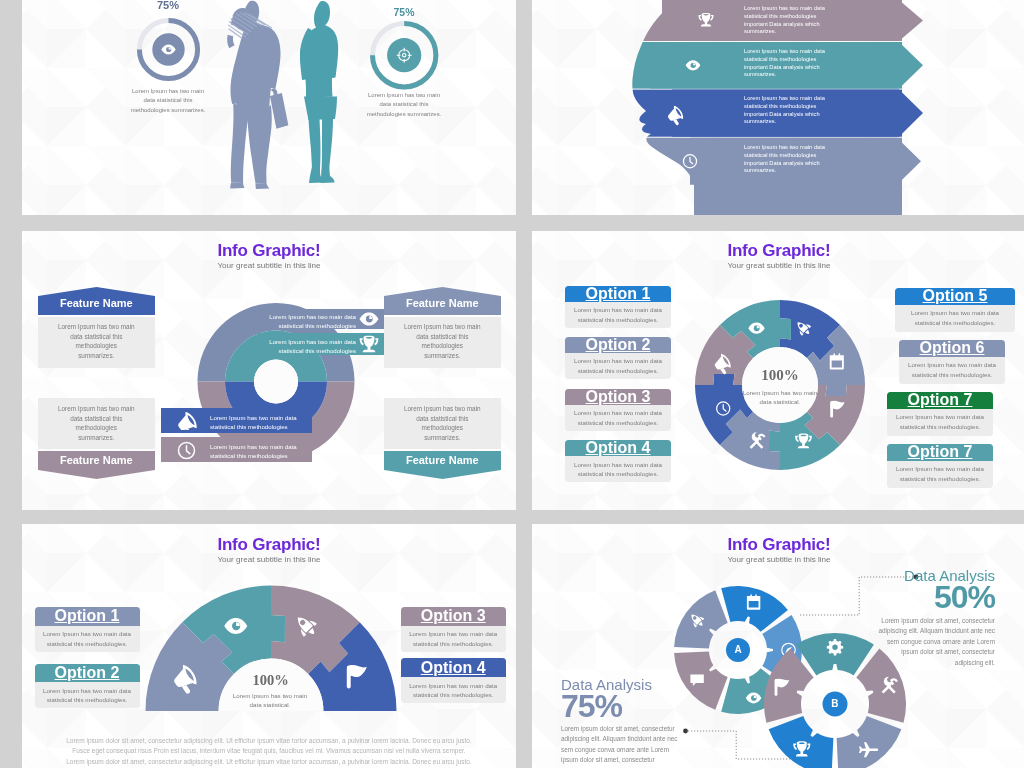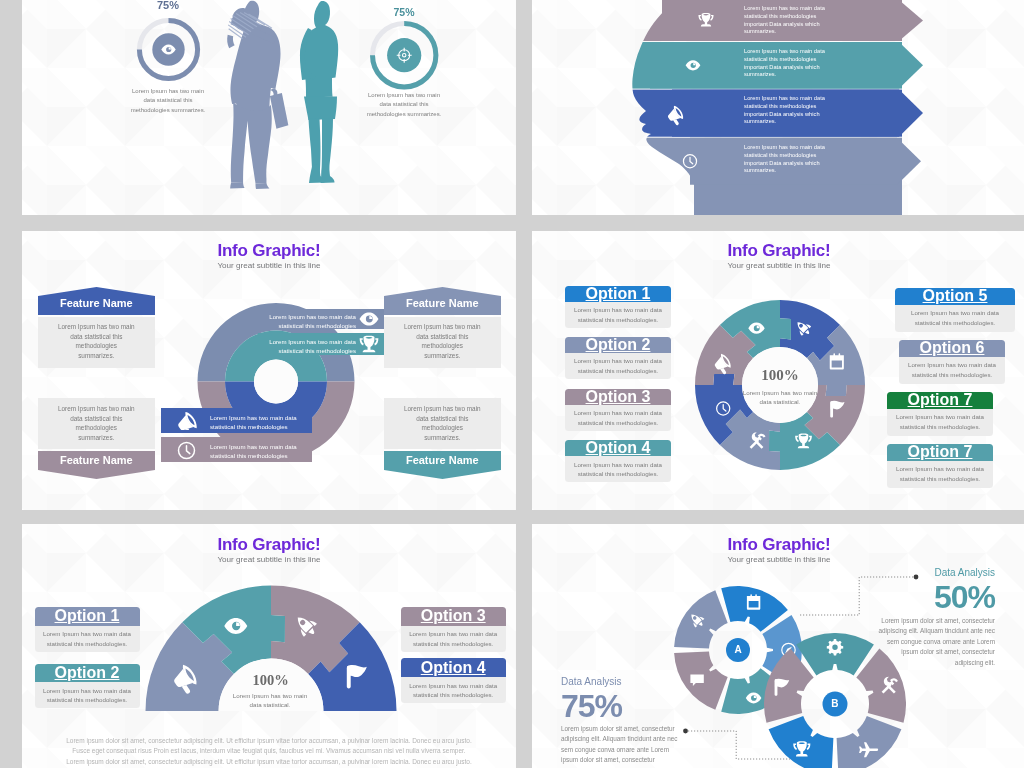--- a/index.html
+++ b/index.html
@@ -42,21 +42,21 @@
           display:flex;align-items:center;justify-content:center;padding:0 6px;box-sizing:border-box;}
 
   
   .hub-val{position:absolute;text-align:center;color:#6b6b6b;font-family:"Liberation Serif",serif;font-weight:bold;}
   .hub-cap{position:absolute;width:100%;text-align:center;color:#7d7d7d;font-size:6.2px;line-height:1.5;}
 
   
   .foot{position:absolute;color:#b4b4b4;font-size:6.5px;line-height:1.58;text-align:center;}
 
   
-  .ca-lbl{position:absolute;font-size:10px;}
+  .ca-lbl{position:absolute;font-size:15px;}
   .ca-val{position:absolute;font-size:32px;font-weight:bold;letter-spacing:-1px;}
   .ca-bd{position:absolute;color:#8a8a8a;font-size:6.4px;line-height:1.62;}
 </style>
 </head>
 <body>
 
 <svg width="0" height="0" style="position:absolute">
 <defs>
   <g id="ic-eye">
     <path fill-rule="evenodd" d="M-10 0C-7.2 -4.9 -3.7 -6.9 0 -6.9 3.7 -6.9 7.2 -4.9 10 0 7.2 4.9 3.7 6.9 0 6.9 -3.7 6.9 -7.2 4.9 -10 0Z

